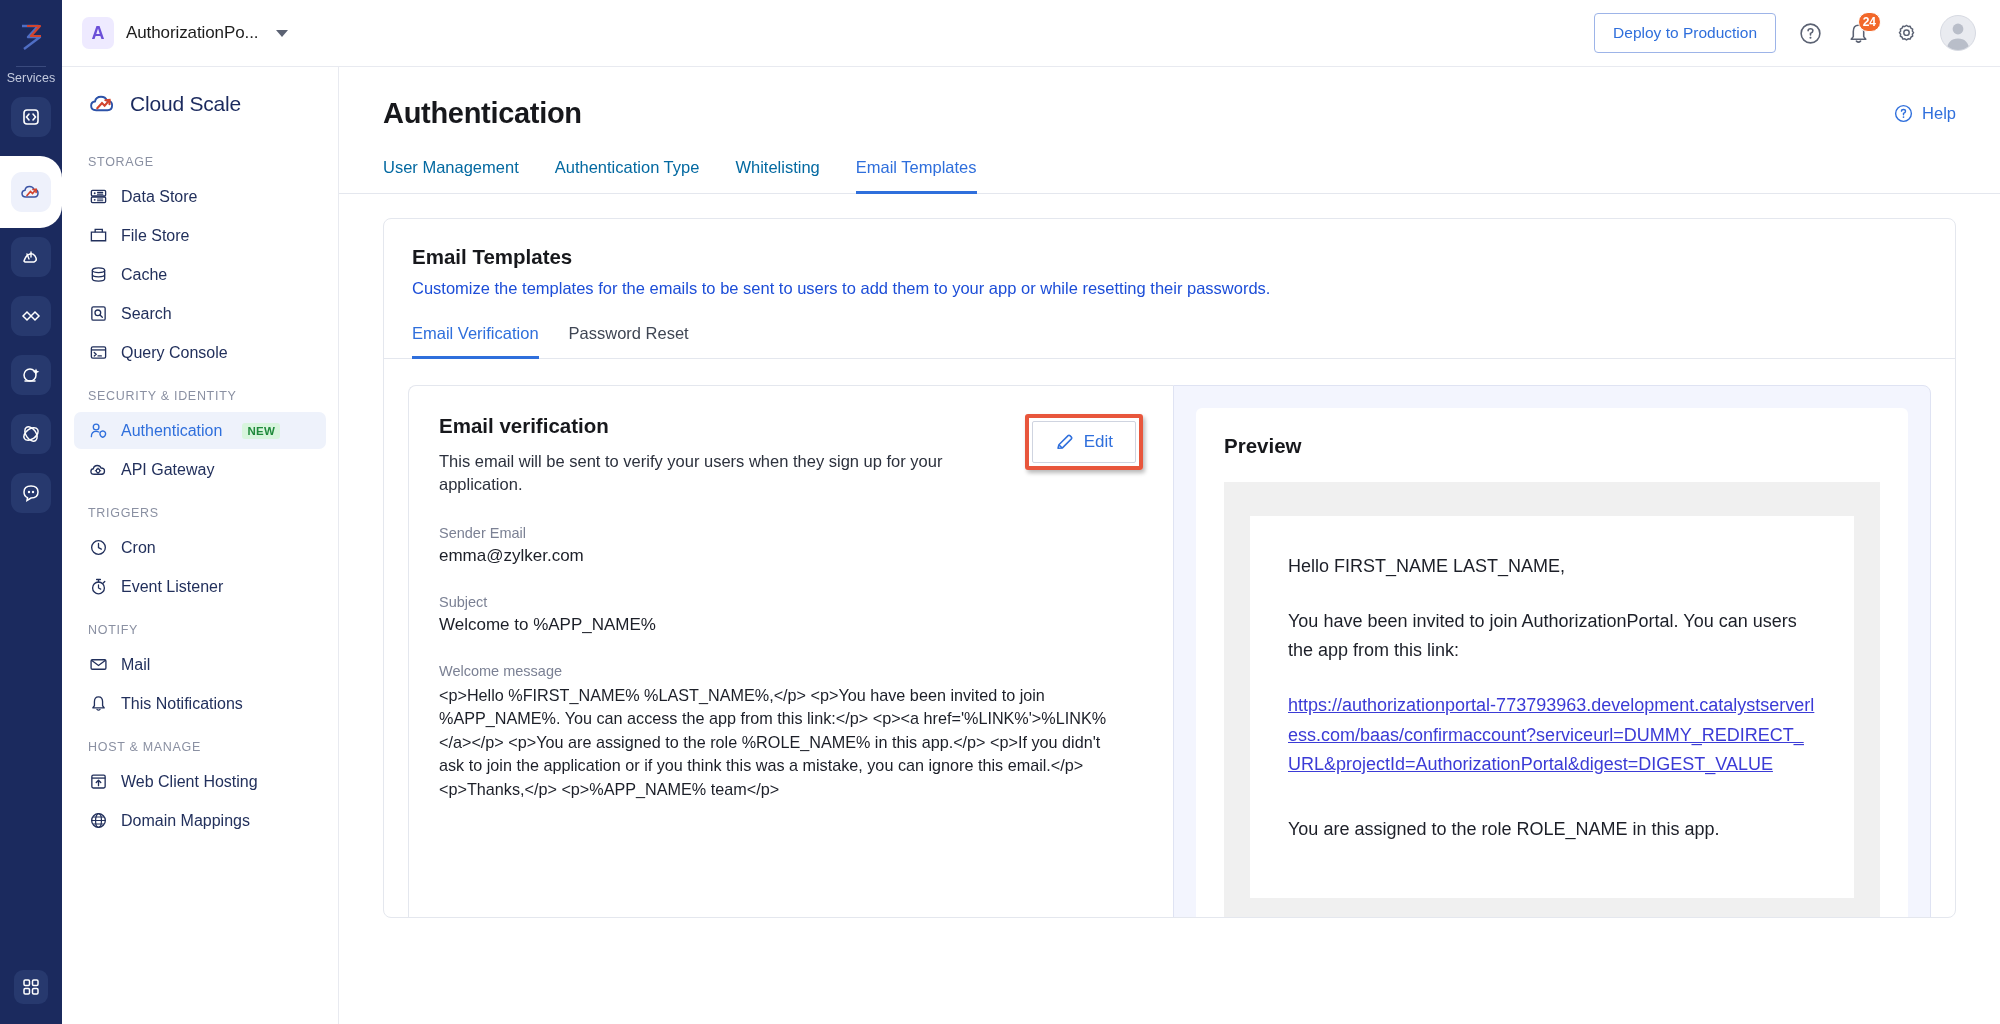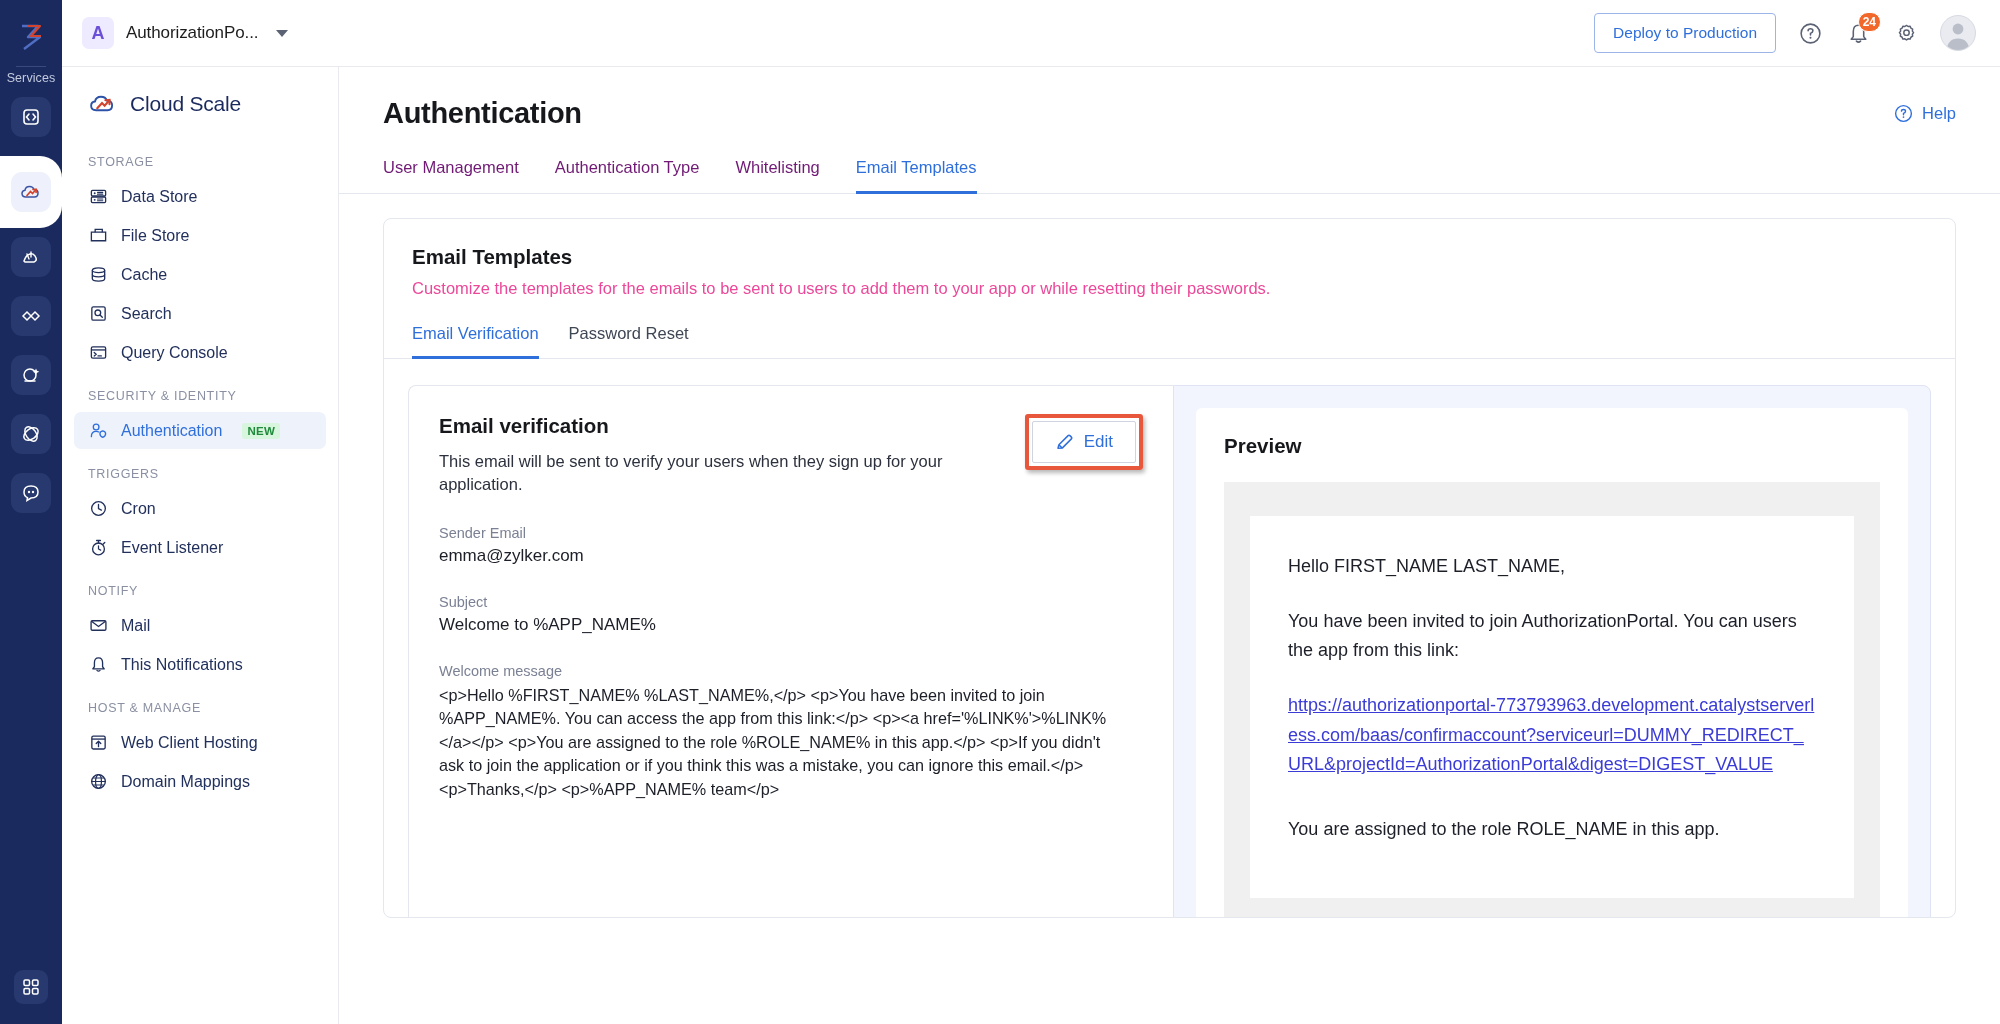--- a/index.html
+++ b/index.html
@@ -109,32 +109,32 @@
   }
 
   
   .content { flex: 1; min-width: 0; background: #fff; position: relative; overflow: hidden; }
   .content-head { padding: 30px 44px 0 44px; display: flex; align-items: flex-start; }
   .page-title { font-size: 29px; color: #17181c; font-weight: bold; letter-spacing: -.3px; }
   .help-link { margin-left: auto; display: flex; align-items: center; gap: 8px;
      color: #2f6fdc; font-size: 16.5px; cursor: pointer; padding-top: 6px; }
 
   .tabs { display: flex; gap: 36px; padding: 28px 44px 0 44px; border-bottom: 1px solid #e4e7ee; }
-  .tab { font-size: 16.5px; color: #701a75; padding-bottom: 14px; cursor: pointer;
+  .tab { font-size: 16.5px; color: #0369a1; padding-bottom: 14px; cursor: pointer;
      border-bottom: 3px solid transparent; margin-bottom: -1px; }
   .tab.active { color: #2f6fdc; border-bottom-color: #2f6fdc; }
 
   .panel-wrap { padding: 24px 44px 0 44px; }
   .panel {
     border: 1px solid #e4e7ee; border-radius: 8px; background: #fff;
     height: 700px; overflow: hidden;
   }
   .panel-head { padding: 26px 28px 0 28px; }
   .panel-title { font-size: 20.5px; color: #17181c; font-weight: bold; margin-bottom: 10px; }
-  .panel-desc { font-size: 16.5px; color: #ec4899; }
+  .panel-desc { font-size: 16.5px; color: #1d4ed8; }
   .subtabs { display: flex; gap: 30px; padding: 26px 28px 0 28px; border-bottom: 1px solid #e4e7ee; }
   .subtab { font-size: 16.5px; color: #3f4654; padding-bottom: 13px; cursor: pointer;
      border-bottom: 3px solid transparent; margin-bottom: -1px; }
   .subtab.active { color: #2f6fdc; border-bottom-color: #2f6fdc; }
 
   .split { display: flex; padding: 26px 24px 0 24px; gap: 0; }
 
   
   .tmpl-card {
     flex: 0 0 765px; border: 1px solid #e4e7ee; border-radius: 8px 0 0 8px;
@@ -366,20 +366,30 @@
         <div class="nav-item active">
           <span class="nav-ico">
             <svg width="19" height="19" viewBox="0 0 20 20">
                 <circle cx="7.5" cy="6.3" r="3" fill="none" stroke="currentColor" stroke-width="1.4"></circle>
                 <path d="M2.5 16.5 Q2.5 11 7.5 11 Q9.2 11 10.4 11.6" fill="none" stroke="currentColor" stroke-width="1.4" stroke-linecap="round"></path>
                 <path d="M14.5 10.5 Q17.5 11.3 17.5 13.4 Q17.5 16 14.5 17.2 Q11.5 16 11.5 13.4 Q11.5 11.3 14.5 10.5 Z" fill="none" stroke="currentColor" stroke-width="1.4" stroke-linejoin="round"></path>
               </svg>
           </span>
           <span>Authentication</span>
           <span class="tag-new">NEW</span>
+        </div>
+        <div class="nav-item">
+          <span class="nav-ico">
+            <svg width="19" height="19" viewBox="0 0 20 20">
+                <path d="M5.5 15 Q2 15 2 12 Q2 9.4 4.6 9.2 Q5.2 5.8 8.7 5.8 Q11.7 5.8 12.7 8.4 Q16.3 8.4 16.3 11.6 Q16.3 15 13.2 15 Z" fill="none" stroke="currentColor" stroke-width="1.4"></path>
+                <circle cx="9.5" cy="11.3" r="1.9" fill="none" stroke="currentColor" stroke-width="1.3"></circle>
+                <path d="M9.5 8.4 L9.5 9.4 M9.5 13.2 L9.5 14.2 M6.6 11.3 L7.6 11.3 M11.4 11.3 L12.4 11.3" stroke="currentColor" stroke-width="1.2" stroke-linecap="round"></path>
+              </svg>
+          </span>
+          <span>API Gateway</span>
         </div>
 
         <div class="nav-group-title">TRIGGERS</div>
         <div class="nav-item">
           <span class="nav-ico">
             <svg width="19" height="19" viewBox="0 0 20 20">
                 <circle cx="10" cy="10" r="7.2" fill="none" stroke="currentColor" stroke-width="1.4"></circle>
                 <path d="M10 5.8 L10 10 L13 11.7" fill="none" stroke="currentColor" stroke-width="1.4" stroke-linecap="round"></path>
               </svg>
           </span>

